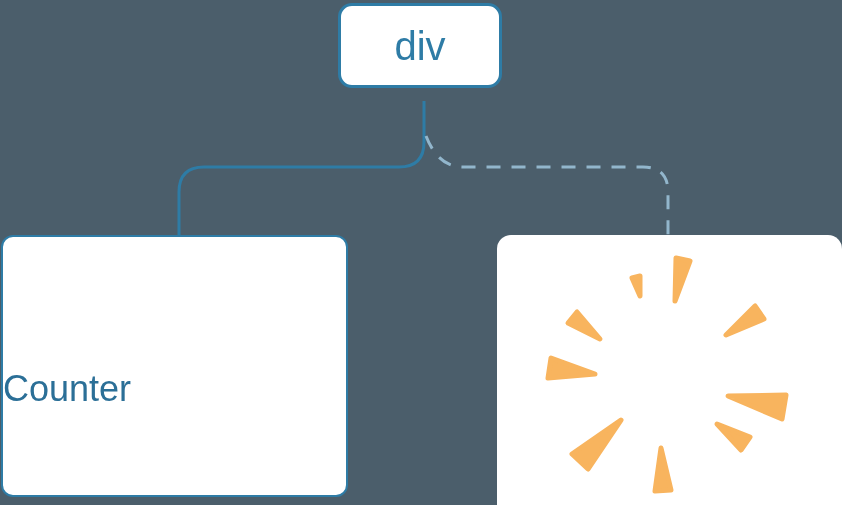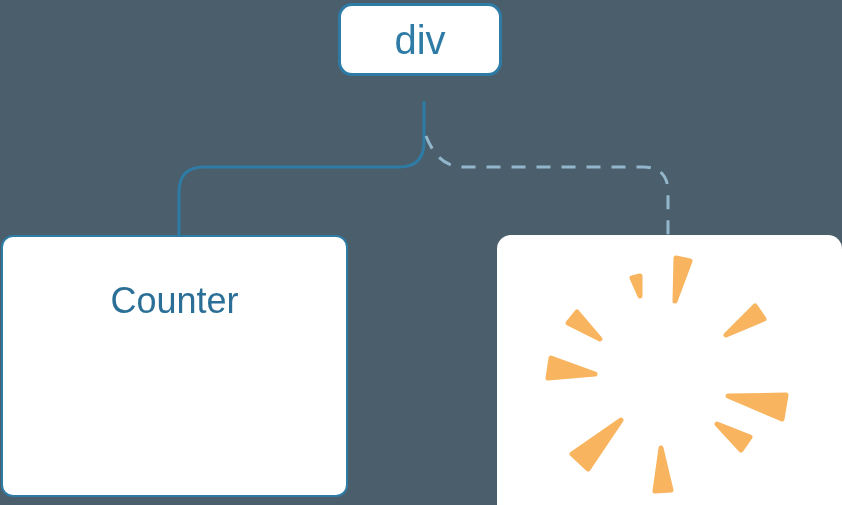--- a/index.html
+++ b/index.html
@@ -28,21 +28,21 @@
   }
   .connector-dashed {
     fill: none;
     stroke: var(--connector-dashed, #92B6CC);
     stroke-width: 3;
     stroke-dasharray: 14 11;
   }
   .node-root {
     position: absolute;
     left: 338px; top: 3px;
-    width: 164px; height: 73px;
+    width: 164px; height: 85px;
     box-sizing: border-box;
     background: var(--card-white, #FFFFFF);
     border: 3px solid var(--node-border-blue, #2E7CA6);
     border-radius: 14px;
     display: flex;
     align-items: center;
     justify-content: center;
   }
   .node-root-label {
     font-size: 40px;
@@ -51,21 +51,21 @@
   }
   .card-counter {
     position: absolute;
     left: 1px; top: 235px;
     width: 347px; height: 262px;
     box-sizing: border-box;
     background: var(--card-white, #FFFFFF);
     border: 2.5px solid var(--node-border-blue, #2E7CA6);
     border-radius: 12px;
     display: flex;
-    flex-direction: column;
+    flex-direction: row;
     align-items: center;
   }
   .counter-title {
     margin-top: 46px;
     font-size: 36px;
     line-height: 1;
     color: var(--counter-title, #2B6F97);
   }
   .state-pill {
     margin-top: 40px;

